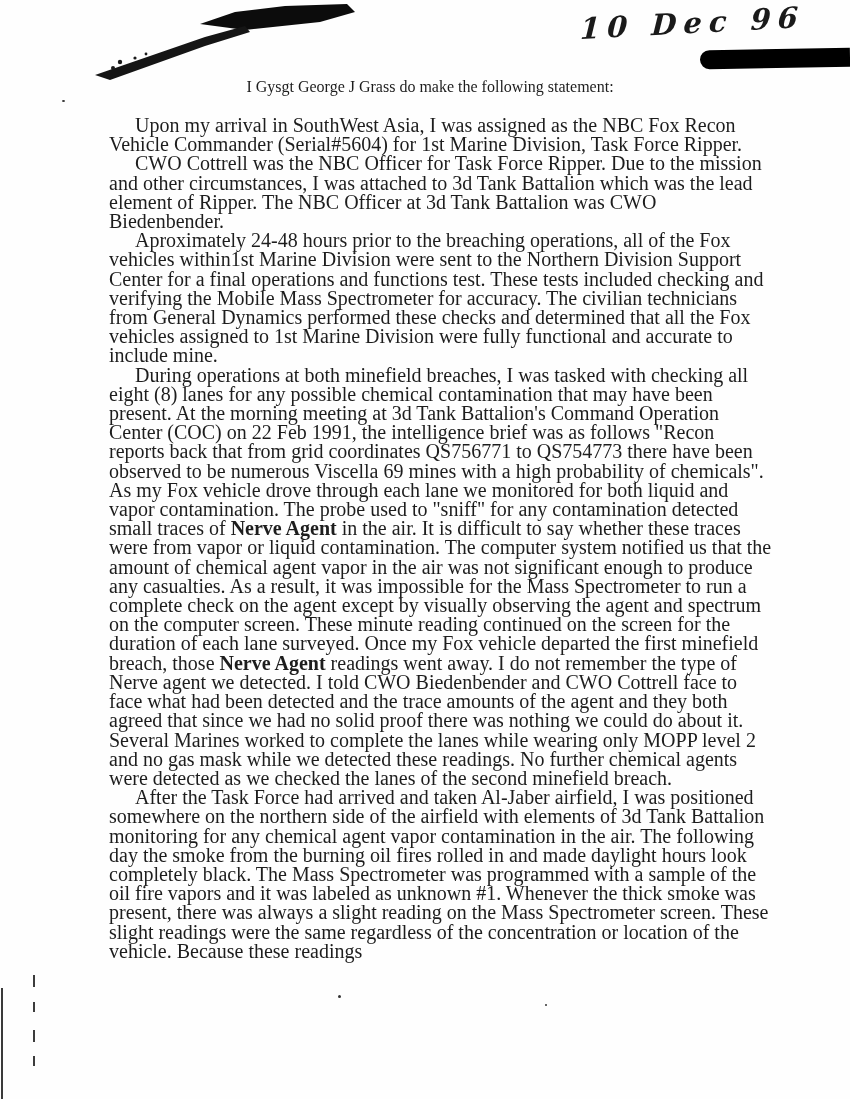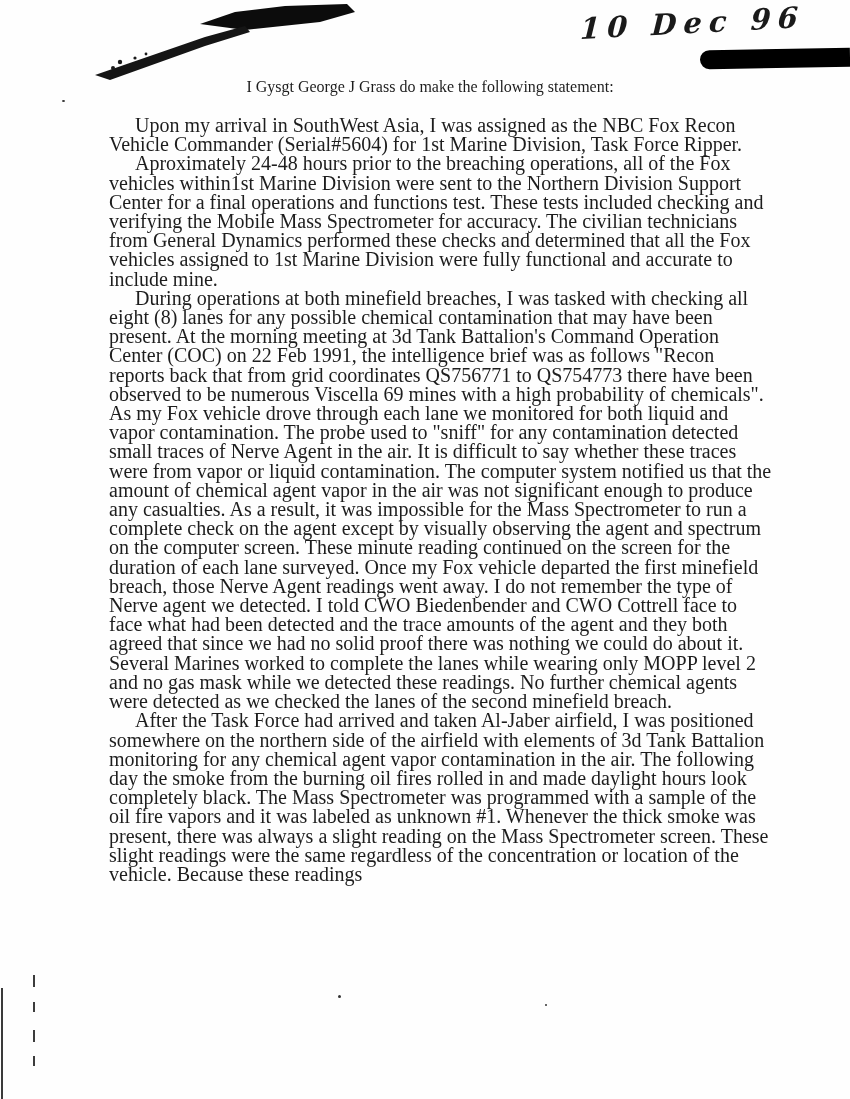--- a/index.html
+++ b/index.html
@@ -56,21 +56,21 @@
   .bodytext {
     position: absolute;
     top: 116px;
     left: 94px;
     width: 664px;
     font-size: 20px;
     line-height: 19.2px;
     margin-left: 15px;
   }
   .para { margin: 0; text-indent: 26px; }
-  .seg-b { font-weight: normal; text-align: center; }
+  .seg-b { font-weight: bold; text-align: center; }
   .seg-u { }
 
   
   .edge-line { position: absolute; left: 1px; top: 988px; width: 2px; height: 111px; background: #3a3a3a; }
   .dash { position: absolute; left: 33px; width: 2px; background: #3c3c3c; }
   .d1 { top: 975px; height: 12px; }
   .d2 { top: 1002px; height: 10px; }
   .d3 { top: 1030px; height: 12px; }
   .d4 { top: 1056px; height: 10px; }
   .dot { position: absolute; background: #333; border-radius: 50%; }
@@ -93,20 +93,21 @@
   </svg>
 
   <div class="handwritten">10 Dec 96</div>
 
   <div class="redaction"></div>
 
   <p class="intro">I Gysgt George J Grass do make the following statement:</p>
 
   <div class="bodytext" id="paragraphs">
       <p class="para"><span>Upon my arrival in SouthWest Asia, I was assigned as the NBC Fox Recon Vehicle Commander (Serial#5604) for 1st Marine Division, Task Force Ripper.</span></p>
+      <p class="para"><span>CWO Cottrell was the NBC Officer for Task Force Ripper.  Due to the mission and other circumstances, I was attached to 3d Tank Battalion which was the lead element of Ripper.  The NBC Officer at 3d Tank Battalion was CWO Biedenbender.</span></p>
       <p class="para"><span>Aproximately 24-48 hours prior to the breaching operations, all of the Fox vehicles within1st Marine Division were sent to the Northern Division Support Center for a final operations and functions test.  These tests included checking and verifying the Mobile Mass Spectrometer for accuracy.  The civilian technicians from General Dynamics performed these checks and determined that all the Fox vehicles assigned to 1st Marine Division were fully functional and accurate to include mine.</span></p>
       <p class="para"><span>During operations at both minefield breaches, I was tasked with checking all eight (8) lanes for any possible chemical contamination that may have been present.  At the morning meeting at 3d Tank Battalion's Command Operation Center (COC) on  22 Feb 1991, the intelligence brief  was as follows "Recon reports back that from grid coordinates QS756771 to QS754773 there have been observed to be numerous Viscella 69 mines with a high probability of chemicals".  As my Fox vehicle drove through each lane we monitored for both liquid and vapor contamination. The probe used to "sniff" for any contamination detected small traces of </span><span class="seg-b">Nerve Agent</span><span> in the air.  It is difficult to say whether these traces were from vapor or liquid contamination.  The computer system notified us that the amount of chemical agent vapor in the air was not significant enough to produce any casualties. As a result, it was impossible for the Mass Spectrometer to run a complete check on the agent except by visually observing the agent and spectrum on the computer screen.  These minute reading continued on the screen for the duration of each lane surveyed.  Once my Fox vehicle departed the first minefield breach, those </span><span class="seg-b">Nerve Agent</span><span>  readings went away.  I do not remember the type of Nerve agent we detected.  I told CWO Biedenbender and CWO Cottrell face to face what had been detected and the trace amounts of the agent and they both agreed that since we had no solid proof there was nothing we could do about it.  Several Marines worked to complete the lanes while wearing only MOPP level 2 and  no gas mask while we detected these readings.  No further chemical agents were detected as we checked the lanes of the second minefield breach.</span></p>
       <p class="para"><span>After the Task Force had arrived and taken Al-Jaber airfield, I was positioned somewhere on the northern side of the airfield with elements of 3d Tank Battalion monitoring  for any chemical agent vapor contamination in the air.  The following day the smoke from the burning oil fires rolled in and made daylight hours look completely black.  The Mass Spectrometer was programmed with a sample of the oil fire vapors and it was labeled as unknown #1.  Whenever the thick smoke was present, there was </span><span class="seg-u">always</span><span> a slight reading on the Mass Spectrometer screen.  These slight readings were the same regardless of the concentration or location of the vehicle.  Because these readings</span></p>
     </div>
 
   <div class="edge-line"></div>
   <div class="dash d1"></div>
   <div class="dash d2"></div>
   <div class="dash d3"></div>
   <div class="dash d4"></div>

